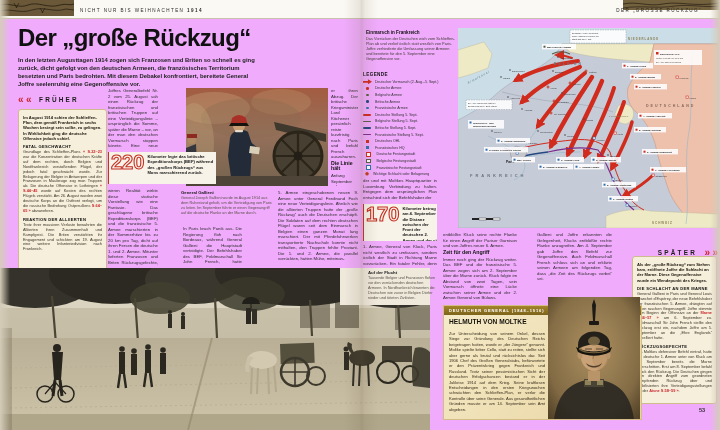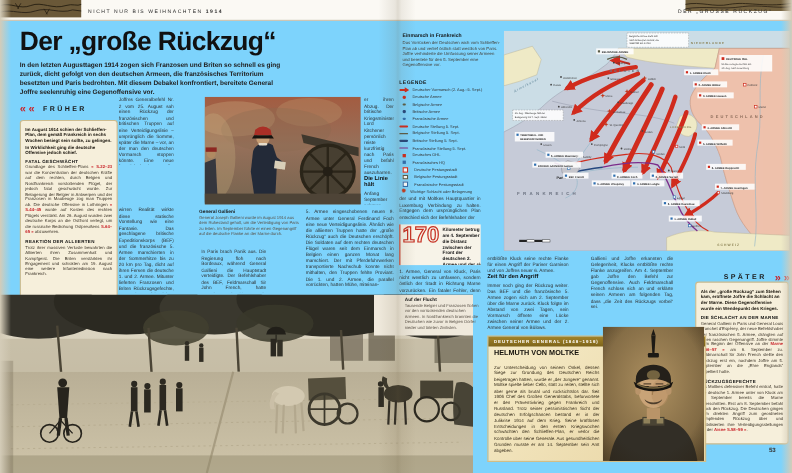--- a/index.html
+++ b/index.html
@@ -1,16 +1,16 @@
 <!DOCTYPE html>
 <html><head>
 <meta charset="utf-8">
 <style>
   html,body{margin:0;padding:0}
-  .spread{position:relative;width:720px;height:430px;background:#7dd3fc;overflow:hidden;
+  .spread{position:relative;width:720px;height:430px;background:#f0abfc;overflow:hidden;
     font-family:"Liberation Sans",sans-serif;color:#2b2b2b}
   .abs{position:absolute}
   
   .topbar{left:0;top:0;width:720px;height:18px;background:#fbf9f4;border-bottom:1px solid #c9c1ae;z-index:30}
   .runhead{position:absolute;top:8px;font-size:4.6px;letter-spacing:1.4px;color:#2a2a2a;white-space:nowrap}
   .runhead b{font-weight:bold}
   
   .edge{top:0;height:430px;pointer-events:none;z-index:45}
   .edge-l{left:0;width:10px;background:linear-gradient(90deg,#d4ccb8,rgba(239,233,220,0))}
   .edge-r{left:710px;width:10px;background:linear-gradient(270deg,#d4ccb8,rgba(239,233,220,0))}
@@ -93,20 +93,24 @@
       <div class="sb-intro">Im August 1914 schien der Schlieffen-Plan, dem gemäß Frankreich in sechs Wochen besiegt sein sollte, zu gelingen. In Wirklichkeit ging die deutsche Offensive jedoch schief.</div>
       <div class="sb-h">FATAL GESCHWÄCHT</div>
       <div class="sb-p"><span>Grundlage des Schlieffen-Plans </span><span class="ref">« S.22–23</span><span> war die Konzentration der deutschen Kräfte auf dem rechten, durch Belgien und Nordfrankreich vorstoßenden Flügel, der jedoch fatal geschwächt wurde. Zur Belagerung der Belgier in Antwerpen und der Franzosen in Maubeuge zog man Truppen ab. Die deutsche Offensive in Lothringen </span><span class="ref">« S.44–45</span><span> wurde auf Kosten des rechten Flügels verstärkt. Am 26. August wurden zwei deutsche Korps an die Ostfront verlegt, um die russische Bedrohung Ostpreußens </span><span class="ref">S.64–65 »</span><span> abzuwehren.</span></div>
       <div class="sb-h">REAKTION DER ALLIIERTEN</div>
       <div class="sb-p">Trotz ihrer massiven Verluste bewahrten die Alliierten ihren Zusammenhalt und Kampfgeist. Die Briten verstärkten ihr Engagement und schickten am 19. August eine weitere Infanteriedivision nach Frankreich.</div>
     </div>
   </div>
 
   <div class="abs col" style="left:108px;top:88px;width:50px;height:62px">Joffres Generalbefehl Nr. 2 vom 25. August sah einen Rückzug der französischen und britischen Truppen auf eine Verteidigungslinie – ursprünglich die Somme, später die Marne – vor, an der man den deutschen Vormarsch stoppen könnte. Eine neue französische Armee sollte aufgestellt und per Bahn nördlich von Paris in Stellung gebracht werden, um die Abwehr der aus Belgien nach Frankreich vorrückenden deutschen Armeen zu unterstützen. Angesichts der</div>
 
+  <div class="abs stat" style="left:108px;top:152px;width:108px;height:32px;z-index:6">
+    <div class="stat-num">220</div>
+    <div class="stat-x">Kilometer legte das britische Expeditionskorps (BEF) während des „großen Rückzugs“ aus Mons marschierend zurück.</div>
+  </div>
 
   <div class="abs col" style="left:108px;top:188px;width:50px;height:78px">wirren Realität wirkte diese statische Vorstellung wie eine Fantasie. Das geschlagene britische Expeditionskorps (BEF) und die französische 5. Armee marschierten in der Sommerhitze bis zu 20 km pro Tag, dicht auf ihren Fersen die deutsche 1. und 2. Armee. Mitunter lieferten Franzosen und Briten Rückzugsgefechte, etwa den erfolgreichen französischen Gegenangriff bei St. Quentin. Meist aber marschierten sie nur, oft mit Blasen an den Füßen, Schlaf nur am Straßenrand findend.</div>
 
   <svg class="abs" style="left:186px;top:88px" width="142" height="98" viewBox="0 0 142 98">
     <defs>
       <linearGradient id="gbg" x1="0" y1="0" x2="0" y2="1">
         <stop offset="0" stop-color="#a35c41"></stop>
           <stop offset=".45" stop-color="#96705a"></stop>
           <stop offset="1" stop-color="#75644f"></stop>
       </linearGradient>

